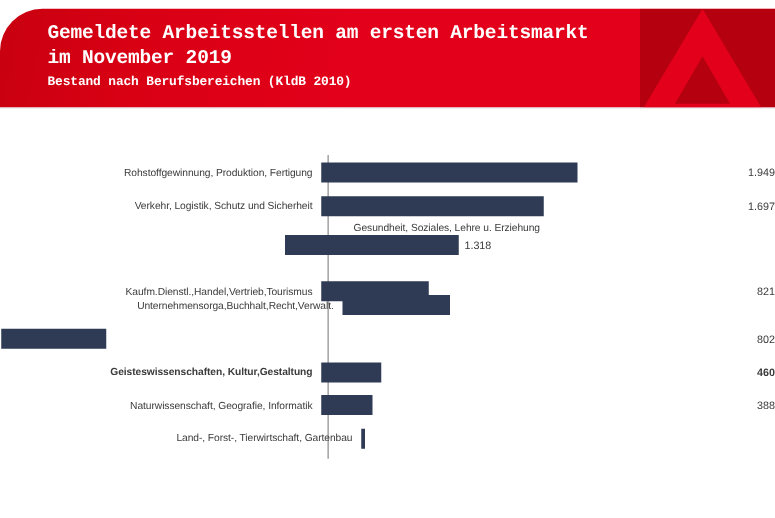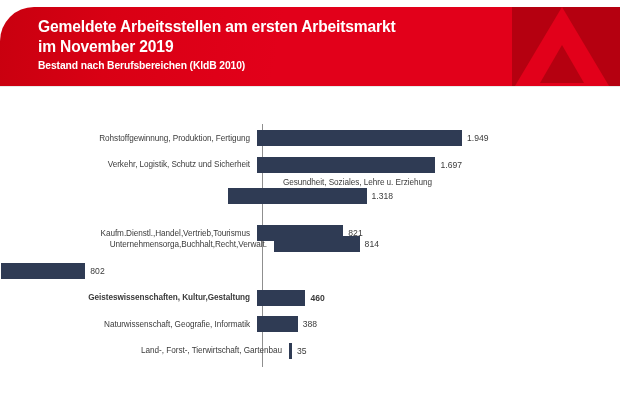--- a/index.html
+++ b/index.html
@@ -25,20 +25,21 @@
     background: linear-gradient(100deg, #c8000f 0%, #d90014 18%, #e2001a 45%, #e2001a 100%);
     border-top-left-radius: 34px;
     box-sizing: border-box;
     overflow: hidden;
   }
   .header-inner {
     position: absolute;
     left: 38px;
     top: 10px;
     right: 100px;
+    font-family: Liberation Mono, monospace;
   }
   .header-title {
     color: #ffffff;
     font-size: 15.6px;
     font-weight: bold;
     line-height: 19.5px;
     letter-spacing: -0.15px;
     white-space: nowrap;
   }
   .header-subtitle {
@@ -117,20 +118,21 @@
     color: #3b3b3b;
     white-space: nowrap;
     letter-spacing: -0.05px;
   }
   .bar-wrap {
     flex: 1;
     display: flex;
     align-items: center;
     height: 26px;
     margin-left: 1px;
+    justify-content: space-between;
   }
   .bar {
     height: 16px;
     background: #2f3b54;
     flex: none;
   }
   .bar-value {
     font-size: 8.6px;
     color: #3b3b3b;
     margin-left: 5px;

